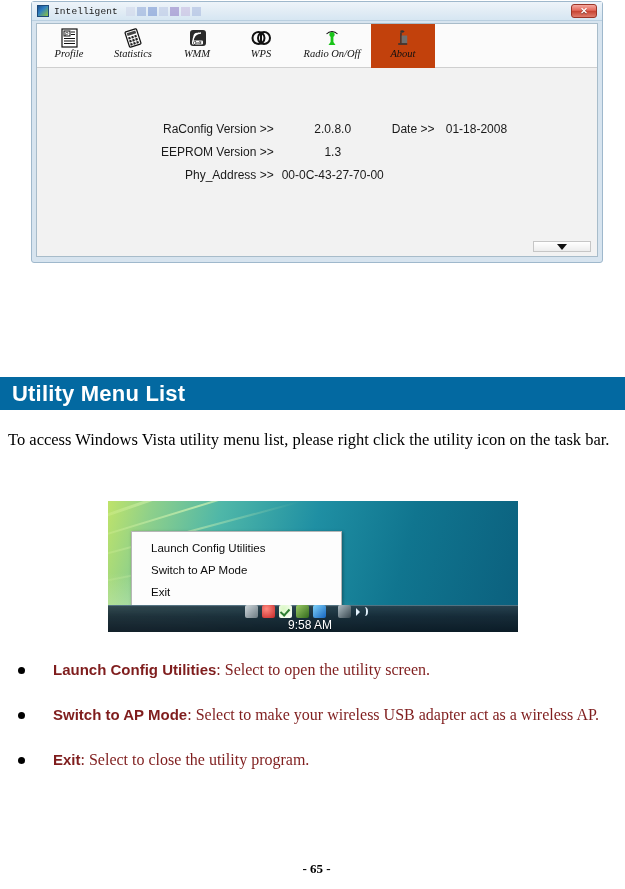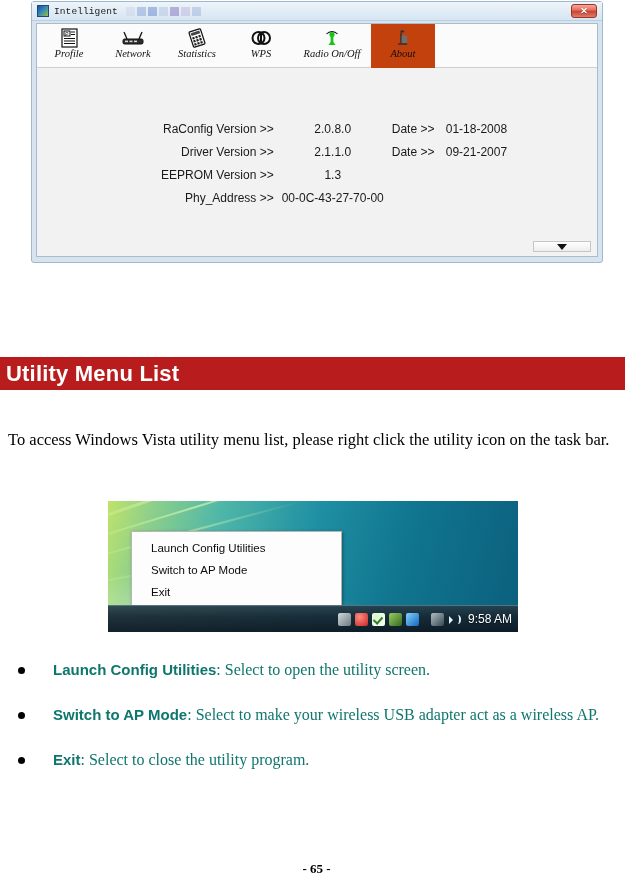--- a/index.html
+++ b/index.html
@@ -167,31 +167,31 @@
     width: 0; height: 0;
     border-left: 5px solid transparent;
     border-right: 5px solid transparent;
     border-top: 6px solid #111;
   }
 
   
   .section-head {
     position: absolute;
     left: 0;
-    top: 357px;
+    top: 377px;
     width: 625px;
     height: 33px;
-    background: #b91c1c;
+    background: #0369a1;
     color: #ffffff;
     font-family: "Liberation Sans", sans-serif;
     font-size: 22px;
     font-weight: bold;
     display: flex;
     align-items: center;
-    padding-left: 6px;
+    padding-left: 12px;
     box-sizing: border-box;
     letter-spacing: .2px;
   }
 
   .para {
     position: absolute;
     left: 8px;
     top: 423px;
     width: 612px;
     font-size: 16.5px;
@@ -254,20 +254,21 @@
     position: absolute;
     left: 0; right: 0; bottom: 0;
     height: 27px;
     background: linear-gradient(to bottom, rgba(40,62,74,.92) 0%, rgba(22,40,52,.95) 40%, rgba(12,26,36,.97) 100%);
     border-top: 1px solid rgba(150,200,220,.5);
     display: flex;
     align-items: center;
     justify-content: flex-end;
     padding-right: 6px;
     box-sizing: border-box;
+    flex-direction: column;
   }
   .tray {
     display: flex;
     align-items: center;
     gap: 4px;
     margin-right: 7px;
   }
   .tray span {
     width: 13px; height: 13px;
     display: block;
@@ -318,21 +319,21 @@
     border-radius: 50%;
     background: #000;
     margin: 9px 0 0 18px;
     flex: 0 0 auto;
   }
   .bullet-text {
     margin-left: 28px;
     width: 560px;
     font-size: 16px;
     line-height: 23px;
-    color: #0f766e;
+    color: #7f1d1d;
   }
   .bterm {
     font-family: "Liberation Sans", sans-serif;
     font-weight: bold;
     font-size: 15px;
   }
 
   .footer {
     position: absolute;
     left: 4px;
@@ -378,33 +379,20 @@
             <line x1="11" y1="4" x2="15" y2="4" stroke="#111" stroke-width="1"></line>
             <line x1="11" y1="6.5" x2="15" y2="6.5" stroke="#111" stroke-width="1"></line>
             <line x1="4" y1="10.5" x2="15" y2="10.5" stroke="#111" stroke-width="1"></line>
             <line x1="4" y1="13" x2="15" y2="13" stroke="#111" stroke-width="1"></line>
             <line x1="4" y1="15.5" x2="15" y2="15.5" stroke="#111" stroke-width="1"></line>
           </svg>
         </span>
         <span class="tb-label">Profile</span>
       </div>
 
-      <div class="tb-item">
-        <span class="tb-ico">
-          <svg width="26" height="20" viewBox="0 0 26 20">
-            <line x1="7" y1="11" x2="4" y2="4" stroke="#111" stroke-width="1.3"></line>
-            <line x1="19" y1="11" x2="22" y2="4" stroke="#111" stroke-width="1.3"></line>
-            <rect x="3" y="11" width="20" height="5" rx="1.5" fill="#2b2b2b" stroke="#111"></rect>
-            <rect x="5" y="12.6" width="3" height="1.6" fill="#d8d8d8"></rect>
-            <rect x="9.5" y="12.6" width="3" height="1.6" fill="#d8d8d8"></rect>
-            <rect x="14" y="12.6" width="3" height="1.6" fill="#d8d8d8"></rect>
-          </svg>
-        </span>
-        <span class="tb-label">Network</span>
-      </div>
 
       <div class="tb-item">
         <span class="tb-ico">
           <svg width="22" height="20" viewBox="0 0 22 20">
             <g transform="rotate(-18 11 10)">
               <rect x="5" y="2" width="12" height="16" rx="1" fill="#fff" stroke="#111" stroke-width="1.2"></rect>
               <rect x="6.5" y="3.5" width="9" height="3" fill="#444"></rect>
               <rect x="6.5" y="8" width="2.2" height="2.2" fill="#222"></rect>
               <rect x="9.7" y="8" width="2.2" height="2.2" fill="#222"></rect>
               <rect x="12.9" y="8" width="2.2" height="2.2" fill="#222"></rect>
@@ -413,20 +401,33 @@
               <rect x="12.9" y="11.2" width="2.2" height="2.2" fill="#222"></rect>
               <rect x="6.5" y="14.4" width="2.2" height="2.2" fill="#222"></rect>
               <rect x="9.7" y="14.4" width="2.2" height="2.2" fill="#222"></rect>
               <rect x="12.9" y="14.4" width="2.2" height="2.2" fill="#222"></rect>
             </g>
           </svg>
         </span>
         <span class="tb-label">Statistics</span>
       </div>
 
+      <div class="tb-item">
+        <span class="tb-ico">
+          <svg width="21" height="20" viewBox="0 0 21 20">
+            <rect x="3" y="2" width="16" height="16" rx="3" fill="#2a2a2a"></rect>
+            <path d="M6 13 A8 8 0 0 1 14 5" stroke="#fff" stroke-width="1.3" fill="none"></path>
+            <path d="M6.5 10.5 A5.5 5.5 0 0 1 12 5.2" stroke="#fff" stroke-width="1.2" fill="none"></path>
+            <path d="M7 8.2 A3.2 3.2 0 0 1 10.2 5.2" stroke="#fff" stroke-width="1.1" fill="none"></path>
+            <rect x="5" y="12.4" width="11" height="4.2" rx="1" fill="#fff"></rect>
+            <text x="6" y="15.9" font-size="4.2" font-weight="bold" font-family="Liberation Sans, sans-serif" fill="#111">QoS</text>
+          </svg>
+        </span>
+        <span class="tb-label">WMM</span>
+      </div>
 
       <div class="tb-item">
         <span class="tb-ico">
           <svg width="22" height="20" viewBox="0 0 22 20">
             <circle cx="8.5" cy="10" r="6" fill="none" stroke="#111" stroke-width="2"></circle>
             <circle cx="14" cy="10" r="6" fill="none" stroke="#111" stroke-width="2"></circle>
             <path d="M11 4.5 L11 15.5" stroke="#111" stroke-width="2"></path>
             <path d="M11 4 l2.6 2 -2.6 2z" fill="#111"></path>
             <path d="M11 16 l-2.6 -2 2.6 -2z" fill="#111"></path>
           </svg>
@@ -459,26 +460,20 @@
     </div>
 
     <div class="info-area">
       <table class="info-table">
         <tbody>
             <tr>
           <td class="lbl">RaConfig Version &gt;&gt;</td>
           <td class="val">2.0.8.0</td>
           <td class="dlbl">Date &gt;&gt;</td>
           <td class="dval">01-18-2008</td>
-        </tr>
-        <tr>
-          <td class="lbl">Driver Version &gt;&gt;</td>
-          <td class="val">2.1.1.0</td>
-          <td class="dlbl">Date &gt;&gt;</td>
-          <td class="dval">09-21-2007</td>
         </tr>
         <tr>
           <td class="lbl">EEPROM Version &gt;&gt;</td>
           <td class="val">1.3</td>
           <td class="dlbl"></td>
           <td class="dval"></td>
         </tr>
         <tr>
           <td class="lbl">Phy_Address &gt;&gt;</td>
           <td class="val">00-0C-43-27-70-00</td>

